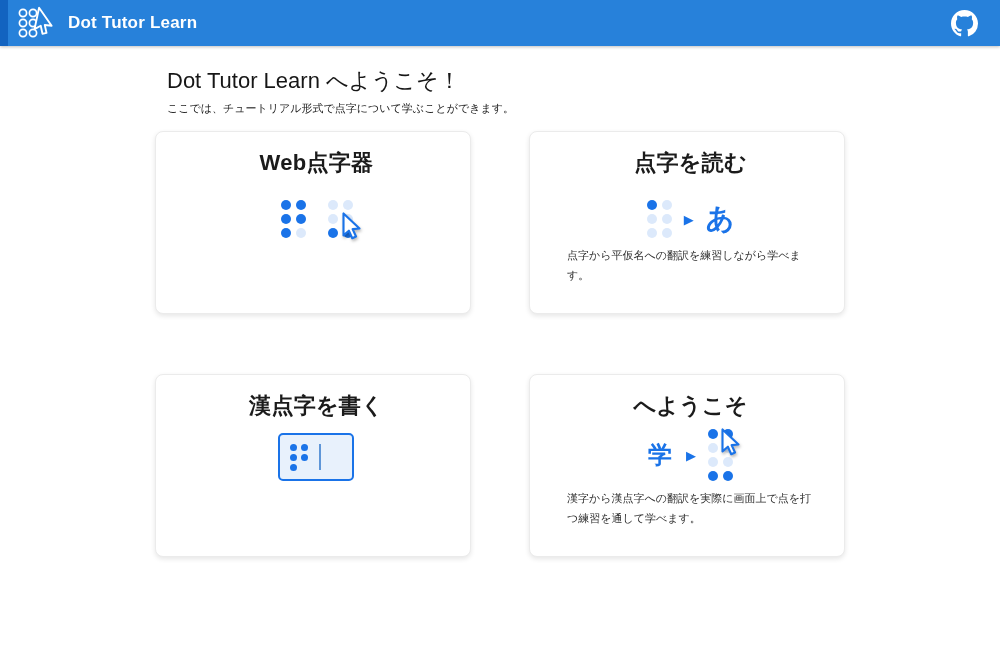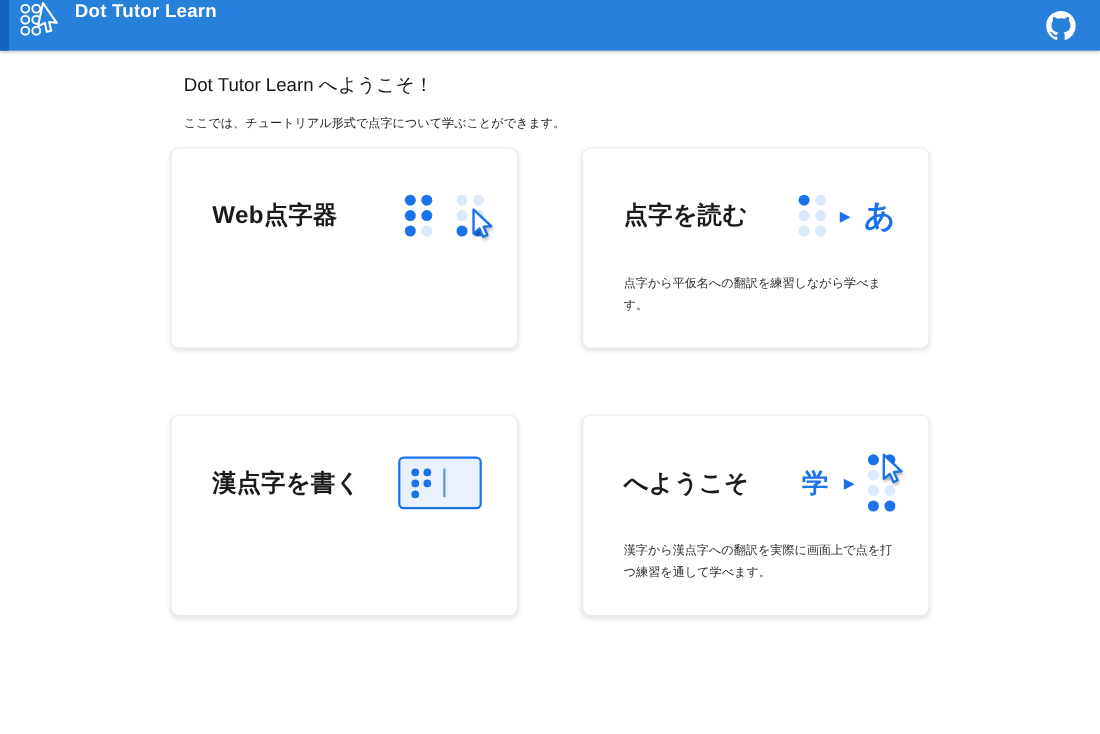--- a/index.html
+++ b/index.html
@@ -9,21 +9,21 @@
     font-family: "Liberation Sans", sans-serif;
     overflow: hidden;
   }
 
   
   .app-header {
     position: relative;
     height: 46px;
     background: #2781da;
     display: flex;
-    align-items: flex-start;
+    align-items: center;
     box-shadow: 0 1px 3px rgba(0,0,0,0.25);
   }
   .accent-strip {
     position: absolute; left: 0; top: 0;
     width: 8px; height: 46px;
     background: #1263c0;
   }
   .logo-box { margin-left: 16px; display: flex; align-items: center; }
   .app-title {
     margin-left: 12px;
@@ -40,26 +40,26 @@
   }
 
   
   .main {
     width: 690px;
     margin: 0 auto;
     padding-top: 20px;
   }
   .welcome { padding-left: 12px; }
   .page-title {
-    font-size: 17px;
+    font-size: 22px;
     font-weight: 500;
     color: #161616;
   }
   .page-subtitle {
-    margin-top: 15px;
+    margin-top: 5px;
     font-size: 11px;
     color: #222222;
   }
 
   .cards-grid {
     margin-top: 15px;
     display: grid;
     grid-template-columns: 316px 316px;
     column-gap: 58px;
     row-gap: 60px;
@@ -73,20 +73,21 @@
     box-shadow: 0 2px 5px rgba(0,0,0,0.10);
     padding: 0 30px 0 37px;
     cursor: pointer;
   }
   .card-top {
     height: 106px;
     padding-top: 16px;
     display: flex;
     align-items: center;
     justify-content: space-between;
+    flex-direction: column;
   }
   .card-title {
     font-size: 22px;
     font-weight: 700;
     color: #1b1b1b;
     letter-spacing: 0.3px;
   }
   .card-desc {
     margin-top: 8px;
     font-size: 11px;

